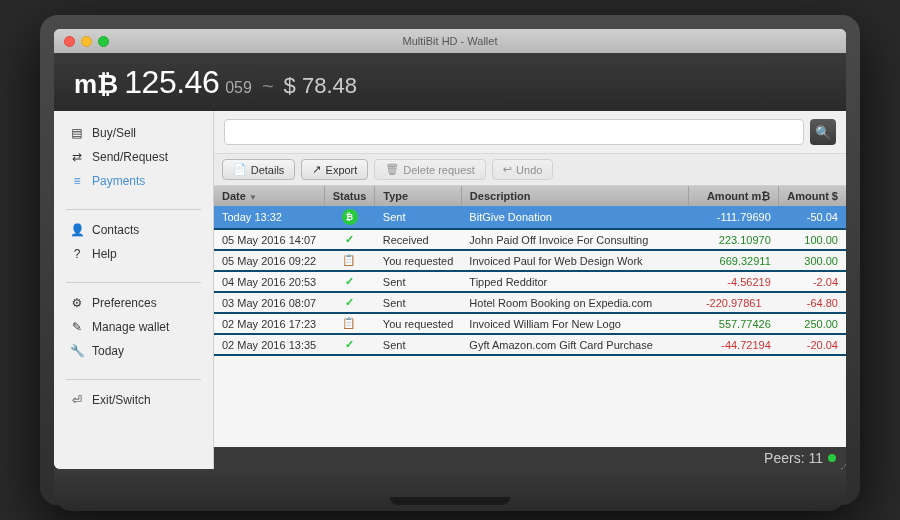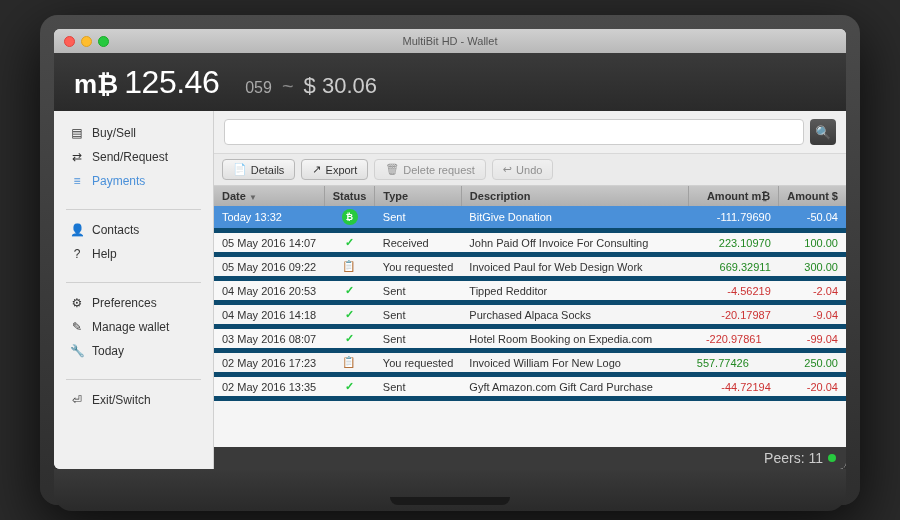--- a/index.html
+++ b/index.html
@@ -103,21 +103,20 @@
       font-size: 32px;
       font-weight: 300;
       color: white;
       letter-spacing: -0.5px;
     }
 
     .balance-milli {
       font-size: 16px;
       color: #aaa;
       font-weight: 300;
-      margin-left: 20px;
     }
 
     .balance-sep {
       font-size: 20px;
       color: #888;
       margin: 0 4px;
     }
 
     .balance-usd {
       font-size: 22px;
@@ -277,21 +276,21 @@
       color: #333;
       border-right: 1px solid #a0a0a0;
       font-size: 11px;
       white-space: nowrap;
     }
 
     th:last-child { border-right: none; }
 
     td {
       padding: 3px 8px;
-      border-bottom: 5px solid #0c4a6e;
+      border-bottom: 2px solid #0c4a6e;
       color: #333;
       white-space: nowrap;
     }
 
     tbody tr.selected {
       background: #4a90d9 !important;
     }
 
     tbody tr.selected td {
       color: white;
@@ -389,21 +388,21 @@
     </div>
 
     <div class="app-content">
 
       <div class="app-header">
         <div class="balance-display">
           <span class="balance-icon" style="font-size:26px; font-style:normal;">m₿</span>
           <span class="balance-main">125.46</span>
           <span class="balance-milli">059</span>
           <span class="balance-sep">~</span>
-          <span class="balance-usd">$ 30.06</span>
+          <span class="balance-usd">$ 78.48</span>
         </div>
       </div>
 
       <div class="main-area">
 
         <div class="sidebar">
           <div class="sidebar-section">
             <div class="sidebar-item">
               <span class="sidebar-icon">▤</span>
               <span>Buy/Sell</span>
@@ -527,41 +526,33 @@
   </tr>
                   <tr>
     <td>04 May 2016 20:53</td>
     <td style="text-align:center"><span class="status-check">✓</span></td>
     <td>Sent</td>
     <td>Tipped Redditor</td>
     <td class="amount-negative" style="text-align:right">-4.56219</td>
     <td class="amount-negative" style="text-align:right">-2.04</td>
   </tr>
                   <tr>
-    <td>04 May 2016 14:18</td>
-    <td style="text-align:center"><span class="status-check">✓</span></td>
-    <td>Sent</td>
-    <td>Purchased Alpaca Socks</td>
-    <td class="amount-negative" style="text-align:right">-20.17987</td>
-    <td class="amount-negative" style="text-align:right">-9.04</td>
-  </tr>
-                  <tr>
     <td>03 May 2016 08:07</td>
     <td style="text-align:center"><span class="status-check">✓</span></td>
     <td>Sent</td>
     <td>Hotel Room Booking on Expedia.com</td>
     <td class="amount-negative" style="text-align:center">-220.97861</td>
-    <td class="amount-negative" style="text-align:right">-99.04</td>
+    <td class="amount-negative" style="text-align:right">-64.80</td>
   </tr>
                   <tr>
     <td>02 May 2016 17:23</td>
     <td style="text-align:center"><span class="status-doc">📋</span></td>
     <td>You requested</td>
     <td>Invoiced William For New Logo</td>
-    <td class="amount-positive" style="text-align:left">557.77426</td>
+    <td class="amount-positive" style="text-align:right">557.77426</td>
     <td class="amount-positive" style="text-align:right">250.00</td>
   </tr>
                   <tr>
     <td>02 May 2016 13:35</td>
     <td style="text-align:center"><span class="status-check">✓</span></td>
     <td>Sent</td>
     <td>Gyft Amazon.com Gift Card Purchase</td>
     <td class="amount-negative" style="text-align:right">-44.72194</td>
     <td class="amount-negative" style="text-align:right">-20.04</td>
   </tr>

